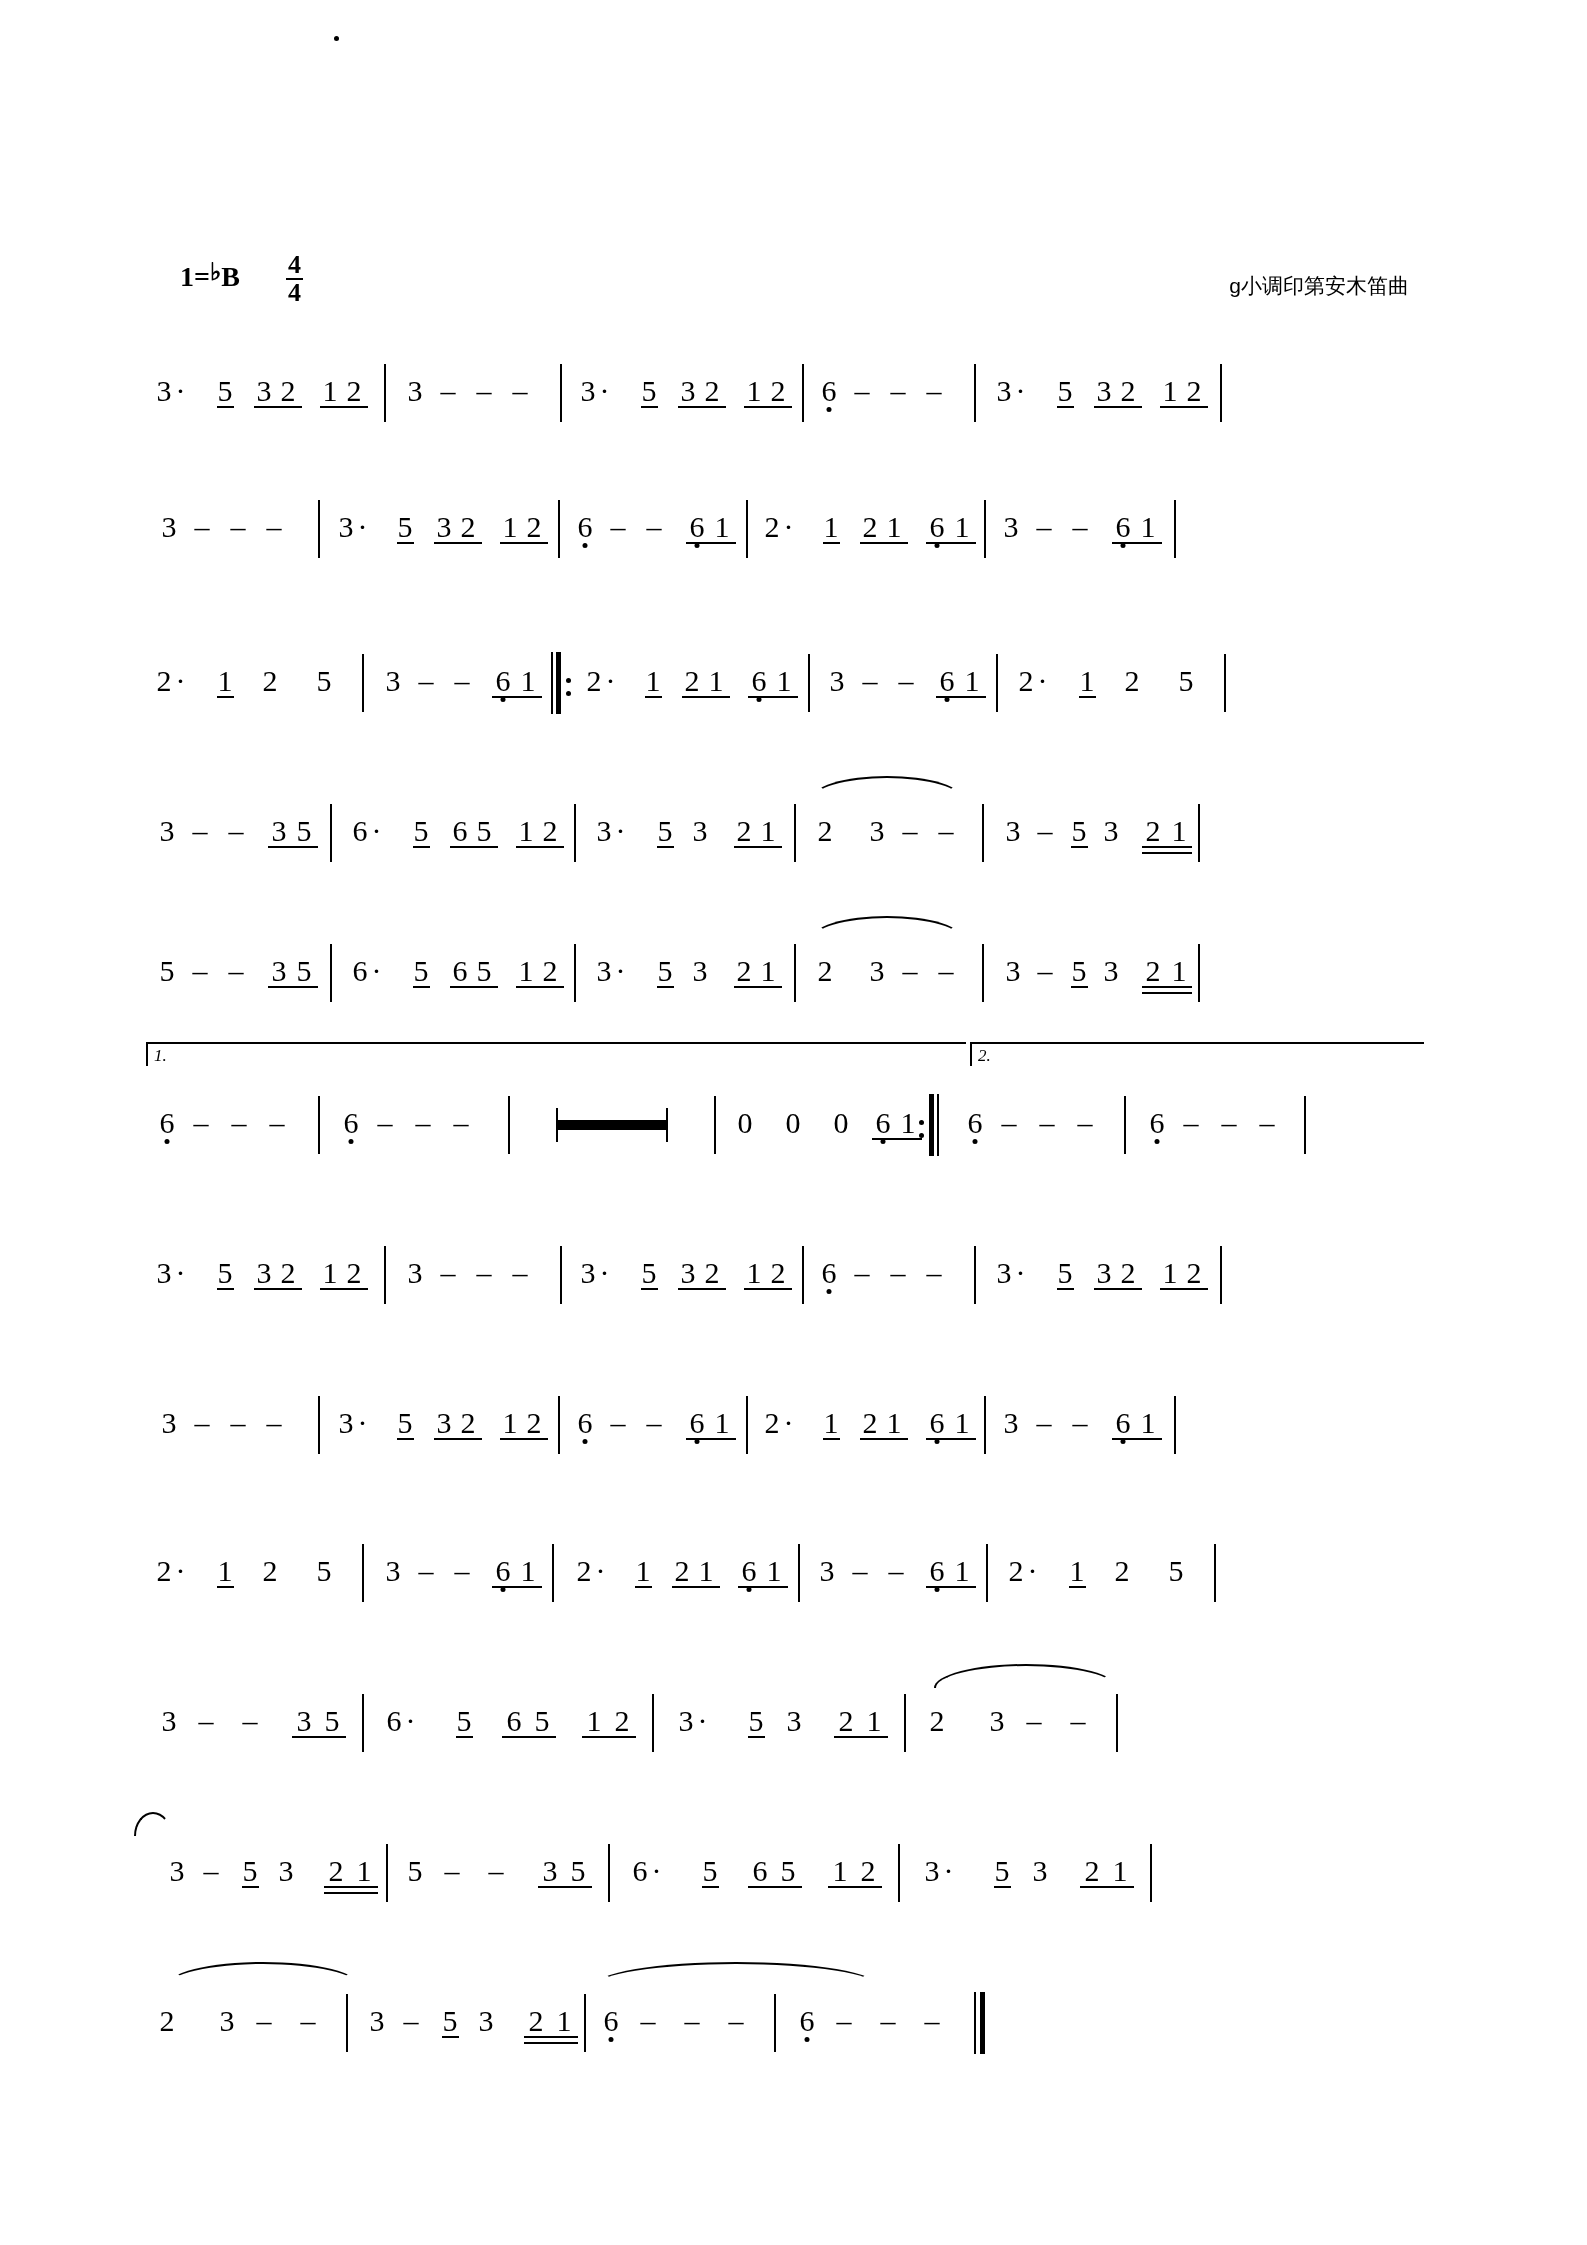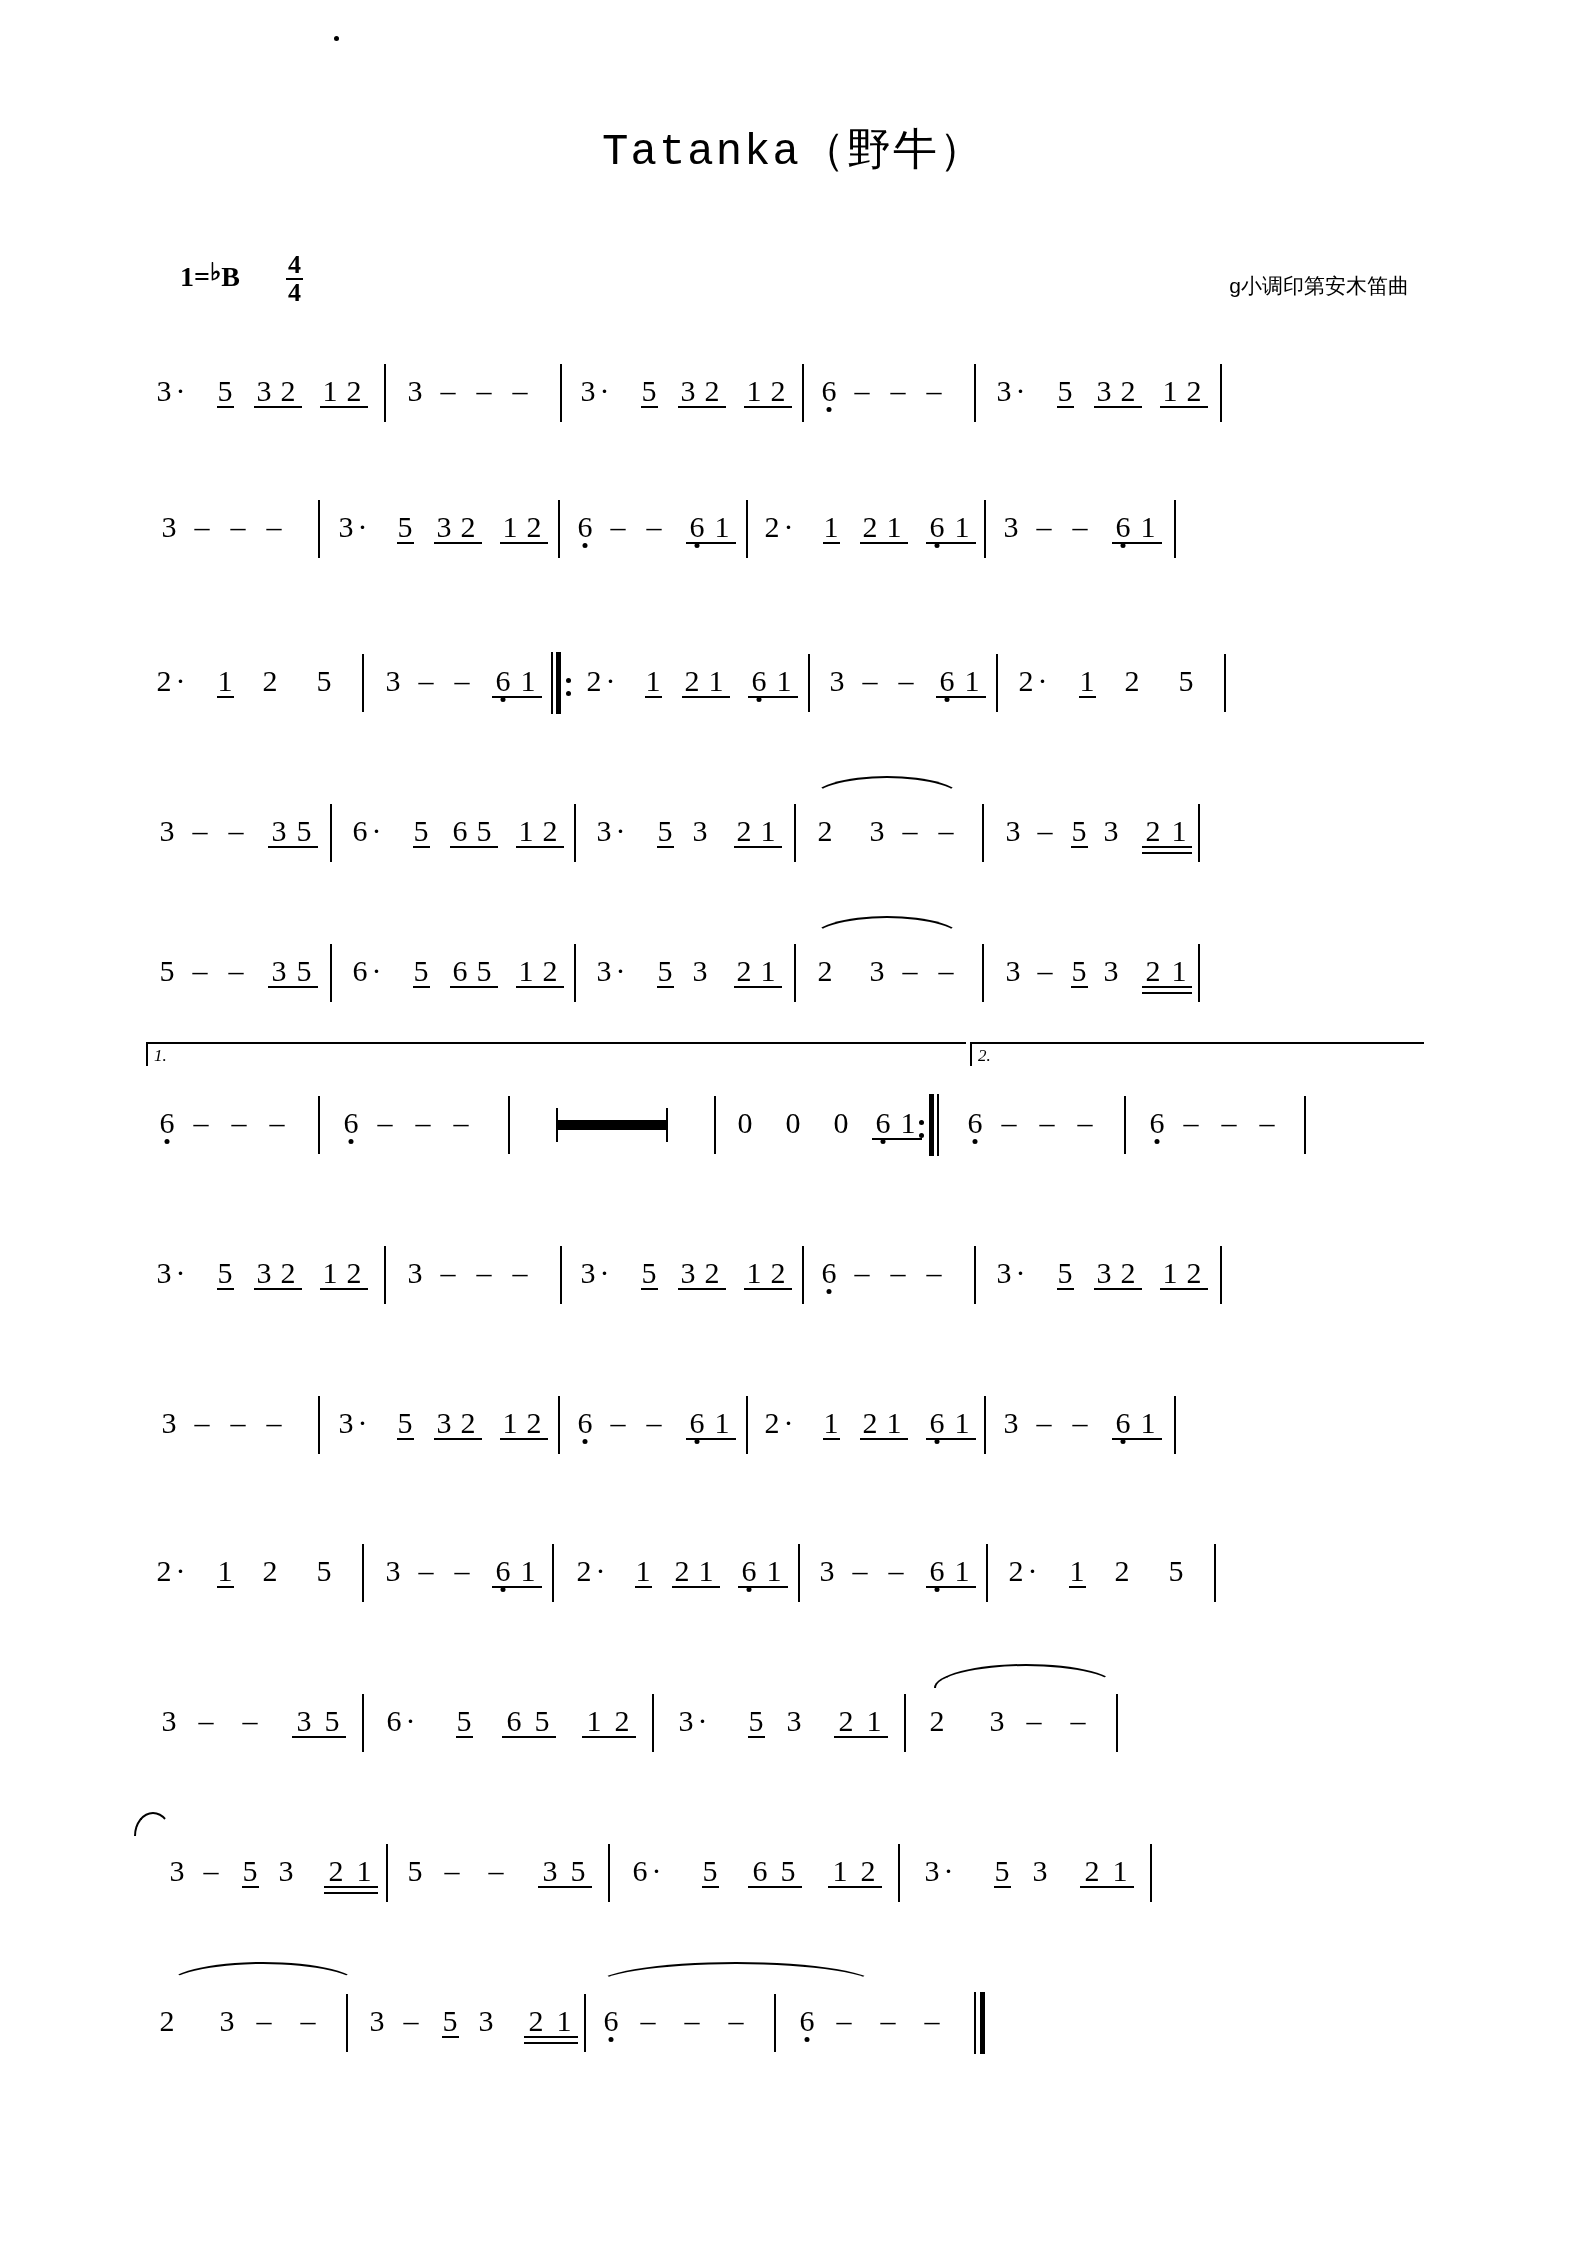--- a/index.html
+++ b/index.html
@@ -272,21 +272,20 @@
     font-family: "Liberation Serif", serif;
   }
 </style>
 </head>
 <body>
 
 <div class="page">
 
   <div class="corner-dot"></div>
 
-  <div class="title">Tatanka（野牛）</div>
 
   <div class="keysig">
     <span>1=<span class="flat">♭</span>B</span>
   </div>
   <div class="timesig">
     <span class="num">4</span>
     <span class="den">4</span>
   </div>
   <div class="composer">g小调印第安木笛曲</div>
 

